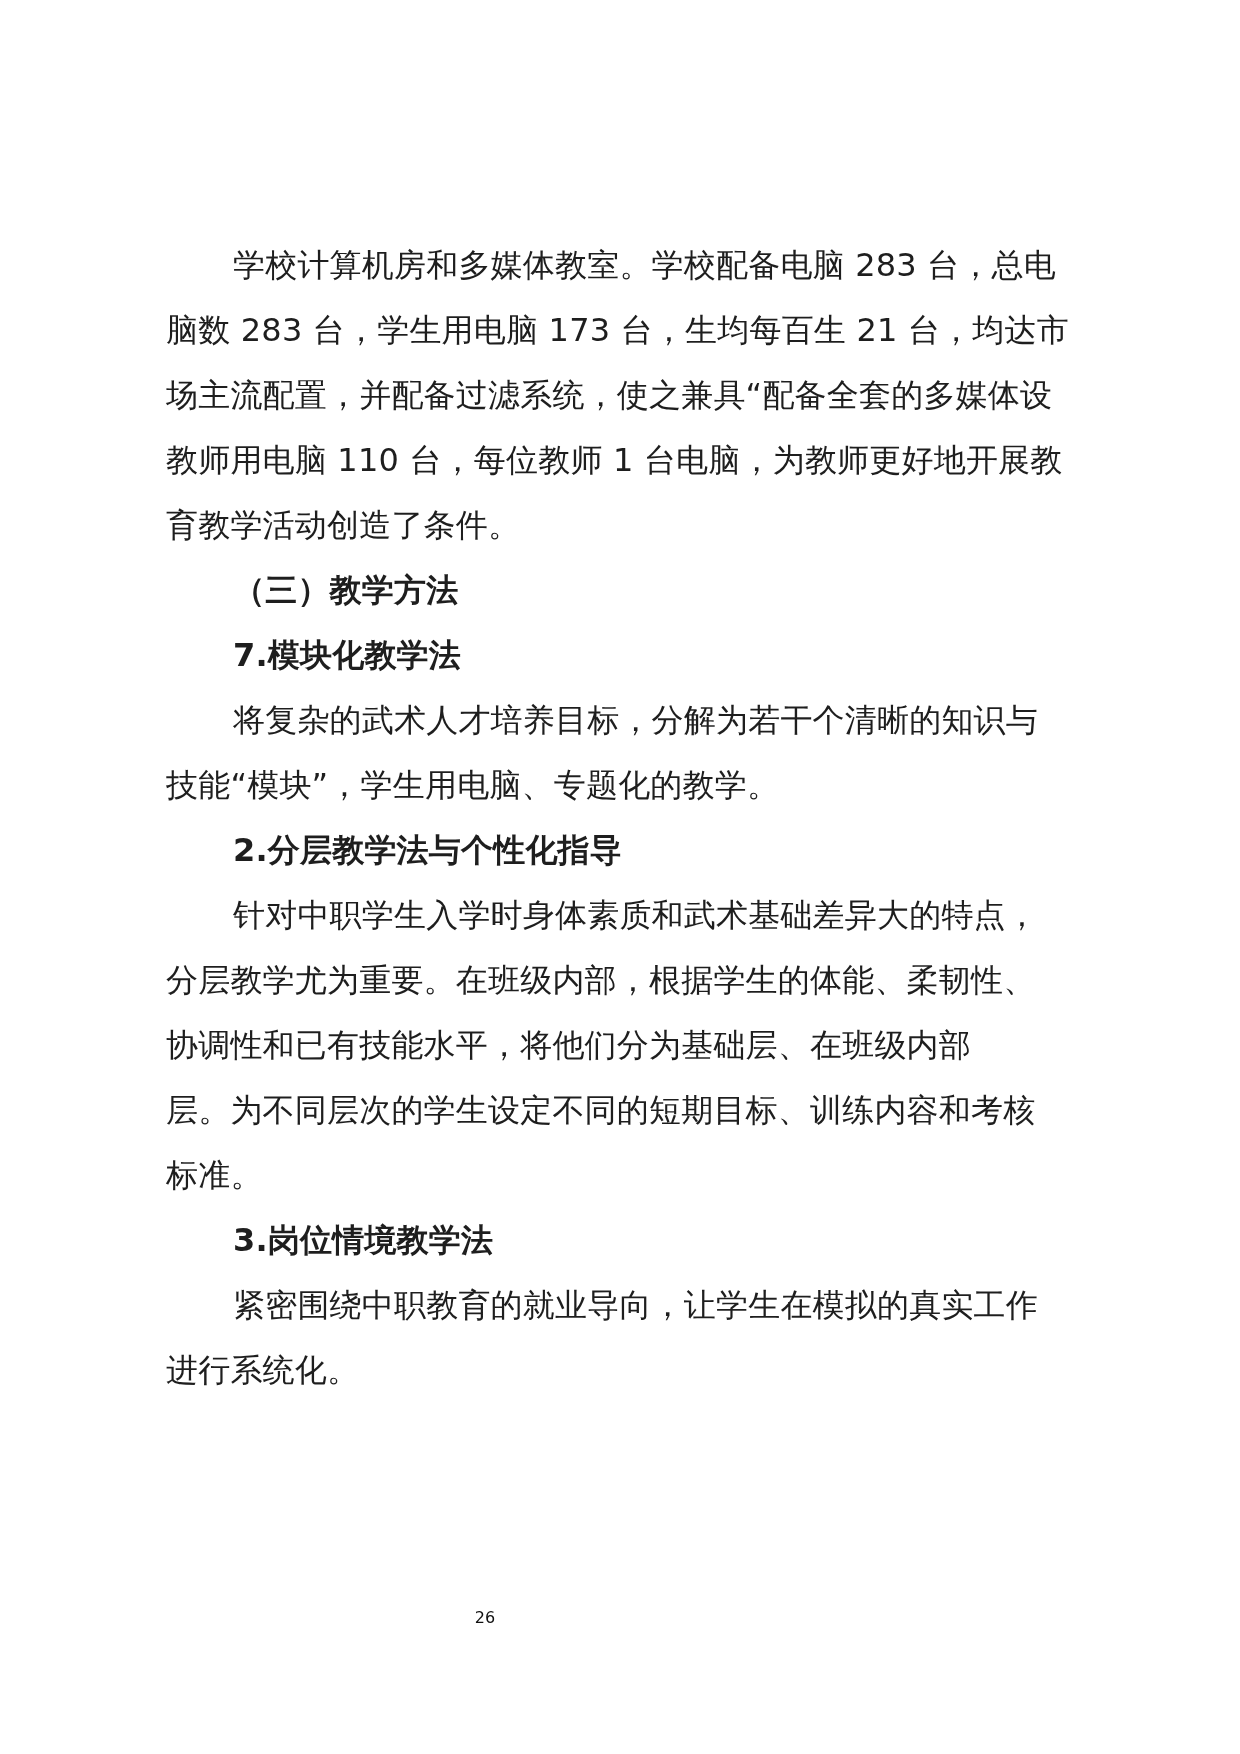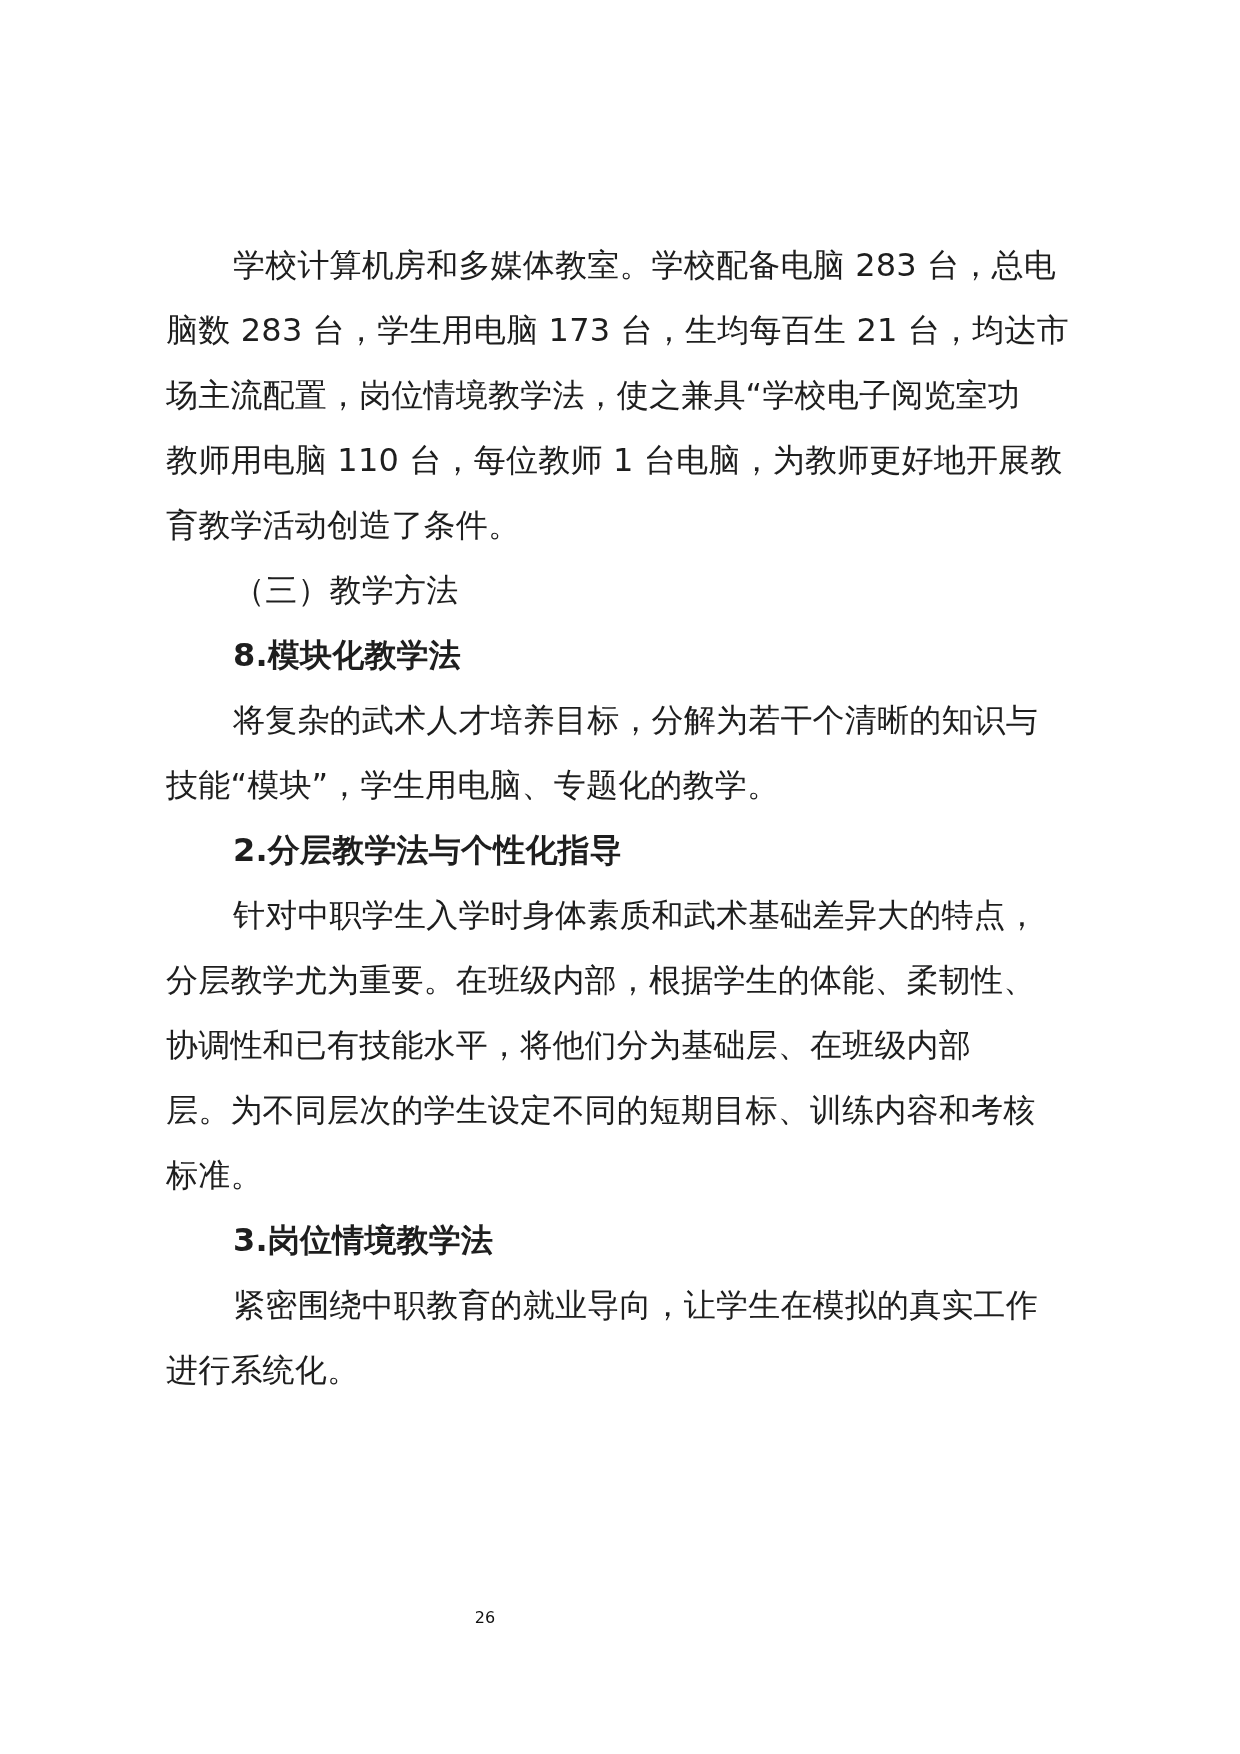--- a/index.html
+++ b/index.html
@@ -3,37 +3,37 @@
 <meta charset="utf-8">
 <style>
   html, body { margin: 0; padding: 0; background: #ffffff; }
   body { width: 1240px; height: 1754px; position: relative; overflow: hidden;
          font-family: "DejaVu Sans", "Liberation Sans", sans-serif; color: #1e1e1e; }
   .page { position: absolute; left: 0; top: 0; width: 1240px; height: 1754px; }
   .body-text { position: absolute; left: 166px; top: 233px; width: 922px; }
   .line { height: 65px; line-height: 65px; font-size: 32px; white-space: nowrap;
           letter-spacing: 0.2px; }
   .indent { padding-left: 67px; }
-  .heading-sub { padding-left: 67px; font-weight: normal; }
+  .heading-sub { padding-left: 67px; font-weight: bold; }
   .heading-bold { padding-left: 67px; font-weight: bold; }
   .page-number { position: absolute; left: 0; width: 970px; top: 1608px; text-align: center;
                  font-size: 16px; color: #111; }
 </style>
 </head>
 <body>
 
 <div class="page">
   <div class="body-text">
     <div class="line indent">学校计算机房和多媒体教室。学校配备电脑 283 台，总电</div>
     <div class="line">脑数 283 台，学生用电脑 173 台，生均每百生 21 台，均达市</div>
-    <div class="line">场主流配置，岗位情境教学法，使之兼具“学校电子阅览室功</div>
+    <div class="line">场主流配置，并配备过滤系统，使之兼具“配备全套的多媒体设</div>
     <div class="line">教师用电脑 110 台，每位教师 1 台电脑，为教师更好地开展教</div>
     <div class="line">育教学活动创造了条件。</div>
     <div class="line heading-sub">（三）教学方法</div>
-    <div class="line heading-bold">8.模块化教学法</div>
+    <div class="line heading-bold">7.模块化教学法</div>
     <div class="line indent">将复杂的武术人才培养目标，分解为若干个清晰的知识与</div>
     <div class="line">技能“模块”，学生用电脑、专题化的教学。</div>
     <div class="line heading-bold">2.分层教学法与个性化指导</div>
     <div class="line indent">针对中职学生入学时身体素质和武术基础差异大的特点，</div>
     <div class="line">分层教学尤为重要。在班级内部，根据学生的体能、柔韧性、</div>
     <div class="line">协调性和已有技能水平，将他们分为基础层、在班级内部</div>
     <div class="line">层。为不同层次的学生设定不同的短期目标、训练内容和考核</div>
     <div class="line">标准。</div>
     <div class="line heading-bold">3.岗位情境教学法</div>
     <div class="line indent">紧密围绕中职教育的就业导向，让学生在模拟的真实工作</div>

